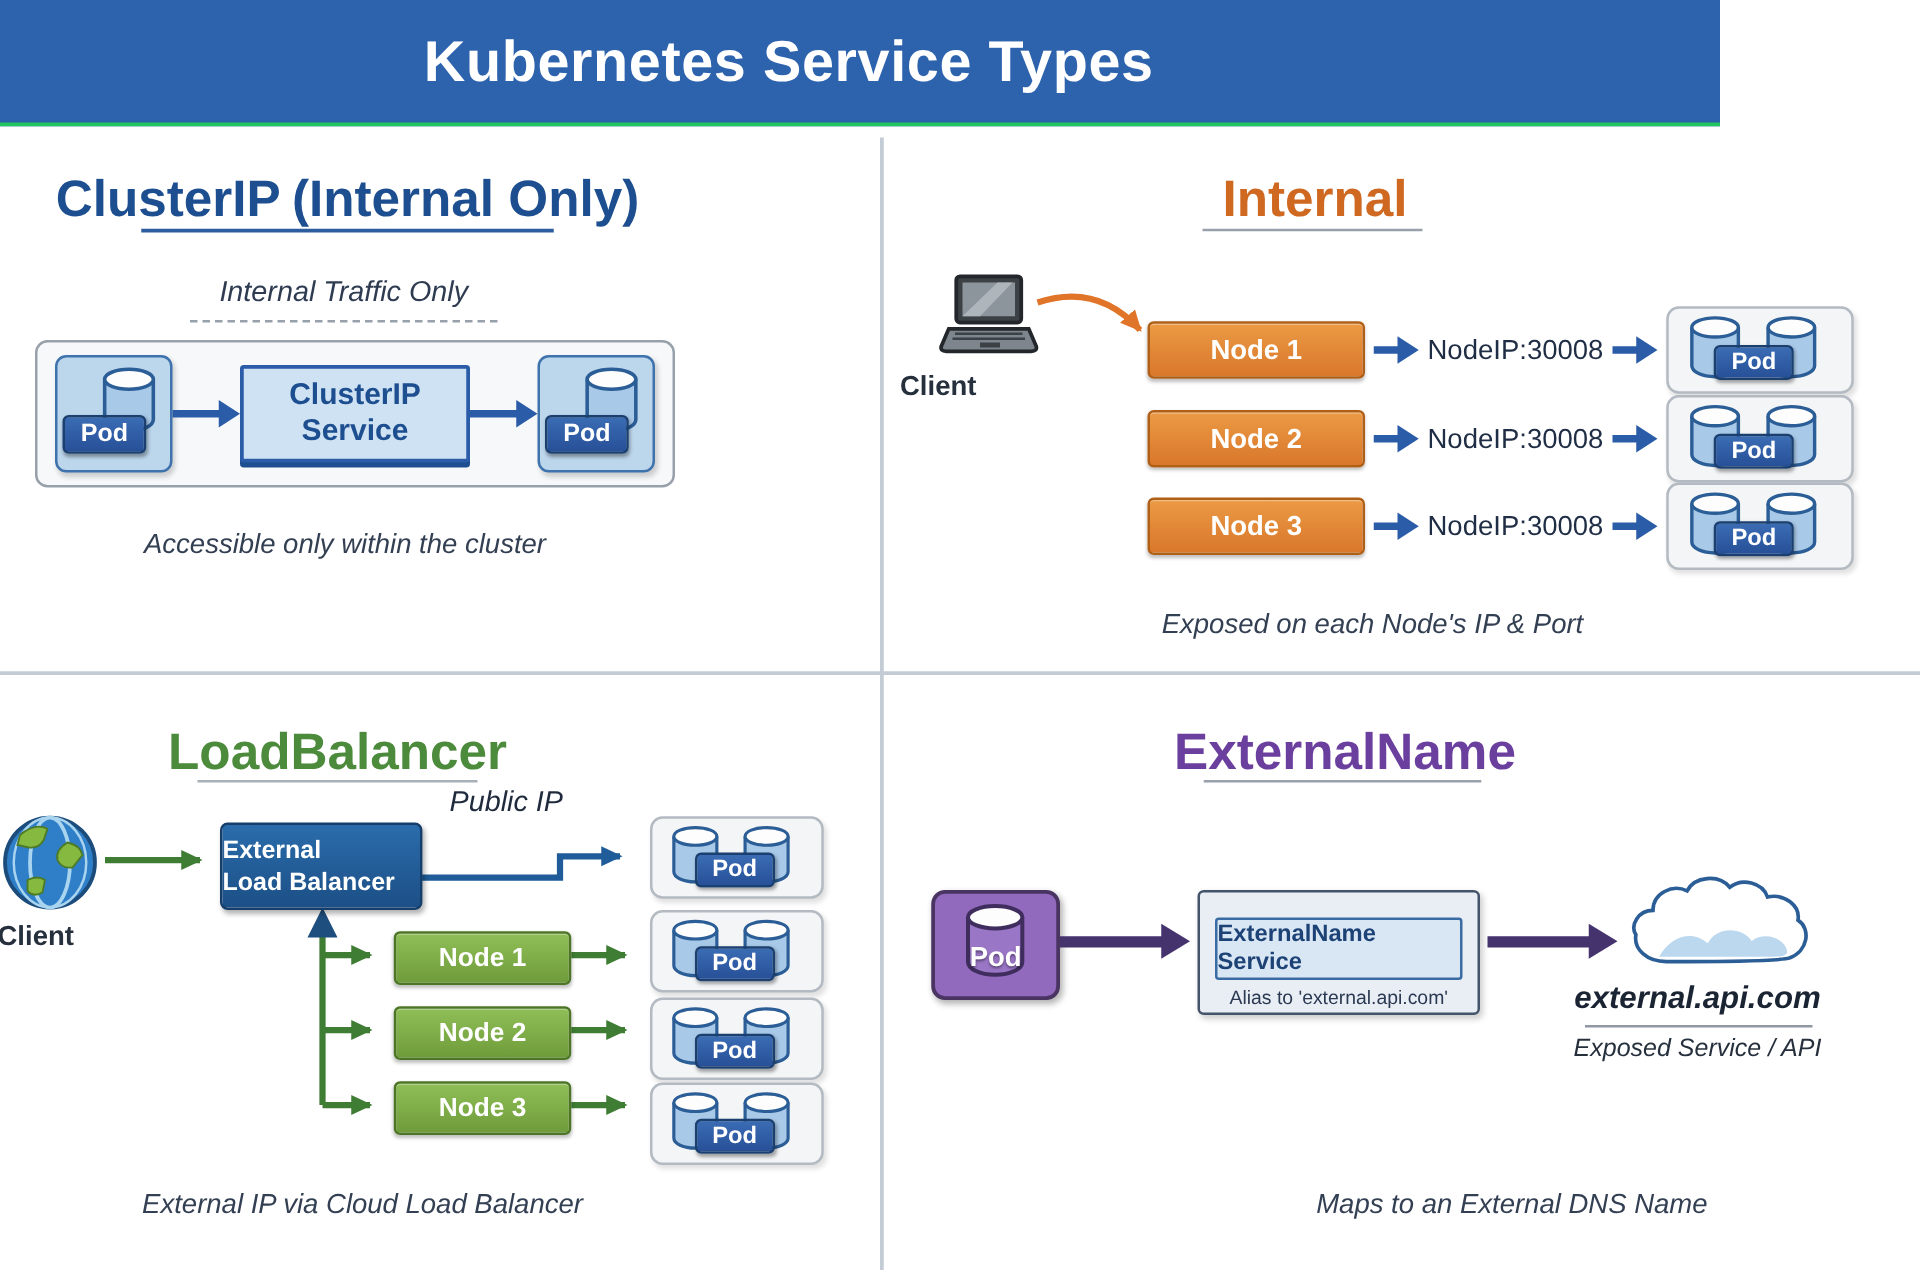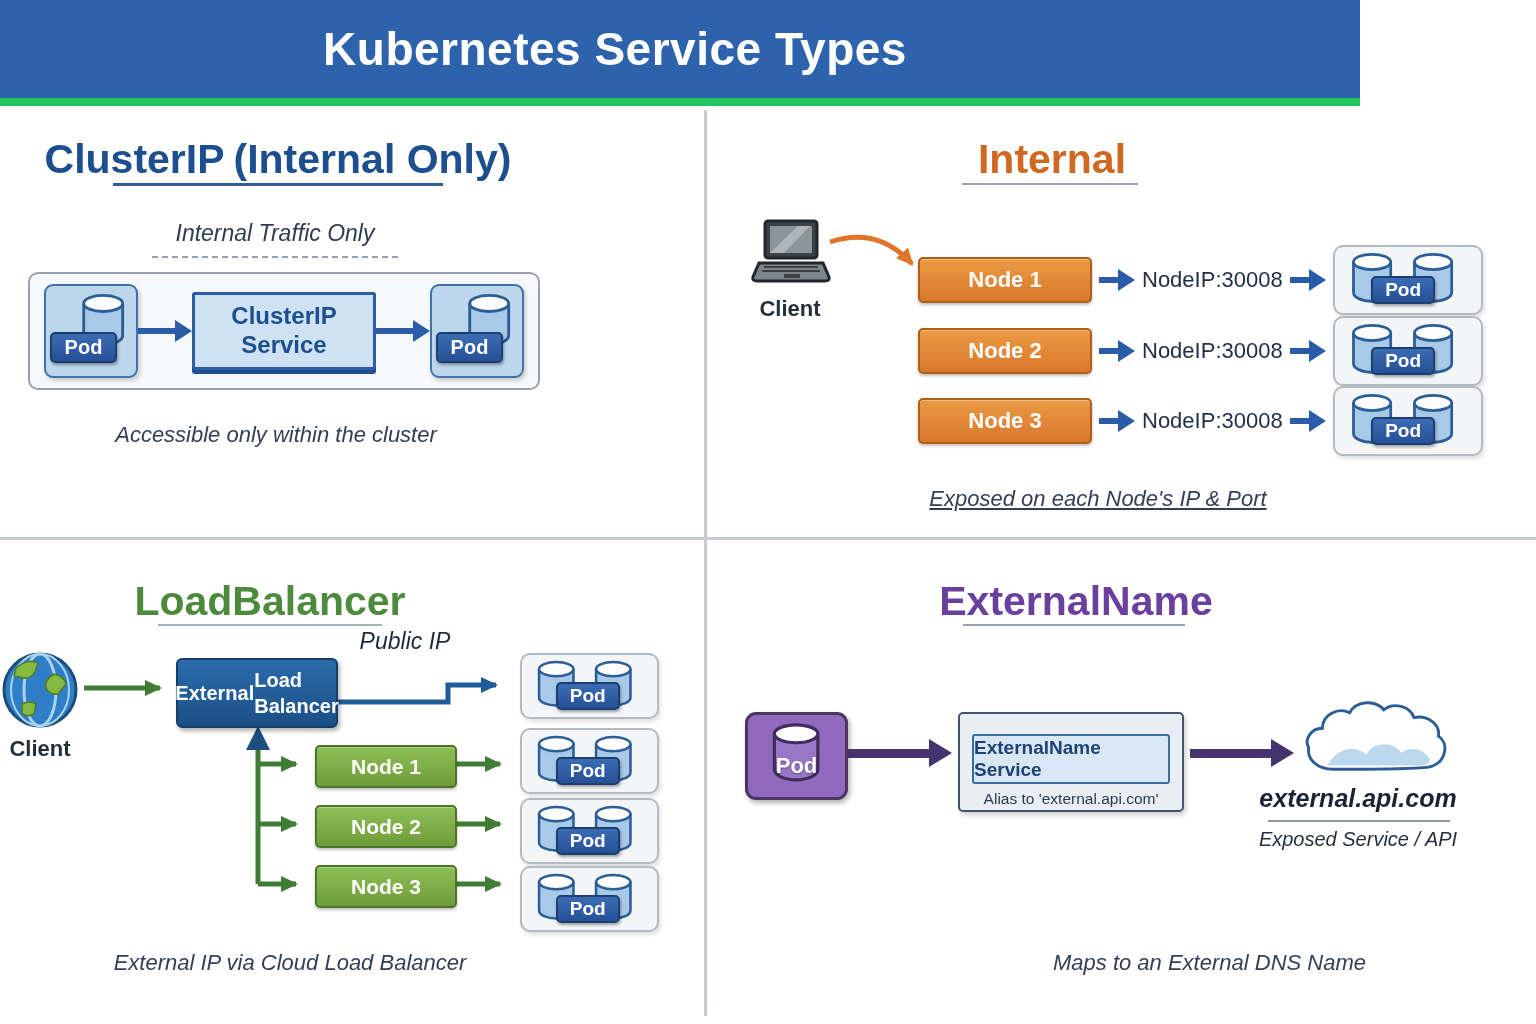--- a/index.html
+++ b/index.html
@@ -1,34 +1,34 @@
 <!DOCTYPE html>
 <html><head>
 <meta charset="utf-8">
 <style>
   html,body{margin:0;padding:0;background:#ffffff;}
   #stage{position:relative;width:1536px;height:1024px;background:#ffffff;overflow:hidden;
          font-family:"Liberation Sans", sans-serif;}
 
   
   .header{position:absolute;left:0;top:0;width:1360px;height:98px;background:#2d63ad;
-          border-bottom:8px solid #22c55e;}
+          border-bottom:3px solid #22c55e;padding-left:16px;}
   .header h1{margin:0;height:98px;line-height:98px;text-align:center;padding-right:130px;
              color:#ffffff;font-size:46px;font-weight:700;letter-spacing:.5px;}
 
   
   .vdiv{position:absolute;left:704px;top:110px;width:3px;height:906px;background:#c3ccd5;}
   .hdiv{position:absolute;left:0;top:537px;width:1536px;height:3px;background:#c3ccd5;}
 
   
   .qtitle{position:absolute;text-align:center;font-size:41px;font-weight:700;white-space:nowrap;}
   .qtitle .sub{font-weight:600;margin-left:9px;}
   .rule{position:absolute;height:2px;background:#98a1ab;}
   .caption{position:absolute;text-align:center;font-style:italic;font-size:22px;color:#333f52;}
-  .small-label{position:absolute;text-align:center;font-weight:700;font-size:22px;color:#26303d;}
+  .small-label{position:absolute;font-weight:700;font-size:22px;color:#26303d;}
 
   
   .iarrow{position:relative;display:inline-block;}
   .iarrow.abs{position:absolute;}
   .iarrow i{position:absolute;left:0;right:13px;top:50%;margin-top:-3px;height:6px;background:var(--c);}
   .iarrow::after{content:'';position:absolute;right:0;top:50%;margin-top:-11px;width:0;height:0;
                  border-left:17px solid var(--c);border-top:11px solid transparent;border-bottom:11px solid transparent;}
   .iarrow.big i{right:18px;height:9px;margin-top:-4px;}
   .iarrow.big::after{margin-top:-14px;border-left:23px solid var(--c);
                      border-top:14px solid transparent;border-bottom:14px solid transparent;}
@@ -79,21 +79,21 @@
           background:linear-gradient(#eb9a44,#d9772b);border:2px solid #b05f17;
           box-shadow:0 2px 3px rgba(0,0,0,.25), inset 0 1px 0 rgba(255,255,255,.35);}
   .nip{font-size:22px;color:#1f2d45;white-space:nowrap;}
   .nip b{font-weight:400;}
   .np-arrow{width:36px;height:24px;flex:none;}
 
   
   .lb-title{color:#4c8a3c;}
   .elb{position:absolute;left:176px;top:658px;width:158px;height:66px;border-radius:6px;
        background:linear-gradient(#2a6cab,#1c4f86);border:2px solid #163e6b;
-       box-shadow:2px 3px 4px rgba(0,0,0,.3);display:flex;flex-direction:row;align-items:center;
+       box-shadow:2px 3px 4px rgba(0,0,0,.3);display:flex;flex-direction:column;
        justify-content:center;color:#fff;font-weight:700;font-size:20px;line-height:1.3;}
   .node-g{position:absolute;left:315px;width:138px;height:39px;border-radius:5px;color:#fff;font-weight:700;
           font-size:21px;display:flex;align-items:center;justify-content:center;
           background:linear-gradient(#8fbe57,#6f9c3a);border:2px solid #4d7526;
           box-shadow:0 2px 3px rgba(0,0,0,.25), inset 0 1px 0 rgba(255,255,255,.3);}
   .pubip{position:absolute;left:345px;top:628px;width:120px;text-align:center;
          font-style:italic;font-size:23px;color:#1f2a3d;}
 
   
   .en-title{color:#6b3f9e;}
@@ -242,21 +242,21 @@
           <ellipse cx="22" cy="10" rx="17" ry="7" fill="#fdfdfd" stroke="#2b5d96" stroke-width="2.5"></ellipse>
         </svg>
       <svg class="cyl c2" viewBox="0 0 44 50">
           <path d="M5 10 v28 c0 4.5 7.6 8 17 8 s17 -3.5 17 -8 V10" fill="#a9c9e8" stroke="#2b5d96" stroke-width="2.5"></path>
           <ellipse cx="22" cy="10" rx="17" ry="7" fill="#fdfdfd" stroke="#2b5d96" stroke-width="2.5"></ellipse>
         </svg>
       <span class="badge">Pod</span>
     </div>
   </div>
 
-  <div class="caption" style="left:806px;top:486px;width:584px;text-decoration:underline;">Exposed on each Node's IP &amp; Port</div>
+  <div class="caption" style="left:806px;top:486px;width:584px;">Exposed on each Node's IP &amp; Port</div>
 
   <div class="qtitle lb-title" style="left:0;top:578px;width:540px;">LoadBalancer</div>
   <div class="rule" style="left:158px;top:624px;width:224px;background:#a8b0b8;"></div>
 
   <svg class="absvg" style="left:0;top:538px;" width="706" height="486" viewBox="0 0 706 486">
     <defs>
       <marker id="mg" markerUnits="userSpaceOnUse" markerWidth="20" markerHeight="20" refX="15" refY="9" orient="auto">
         <path d="M0 1 L17 9 L0 17 z" fill="#3e7d33"></path>
       </marker>
       <marker id="mb" markerUnits="userSpaceOnUse" markerWidth="20" markerHeight="20" refX="15" refY="9" orient="auto">

